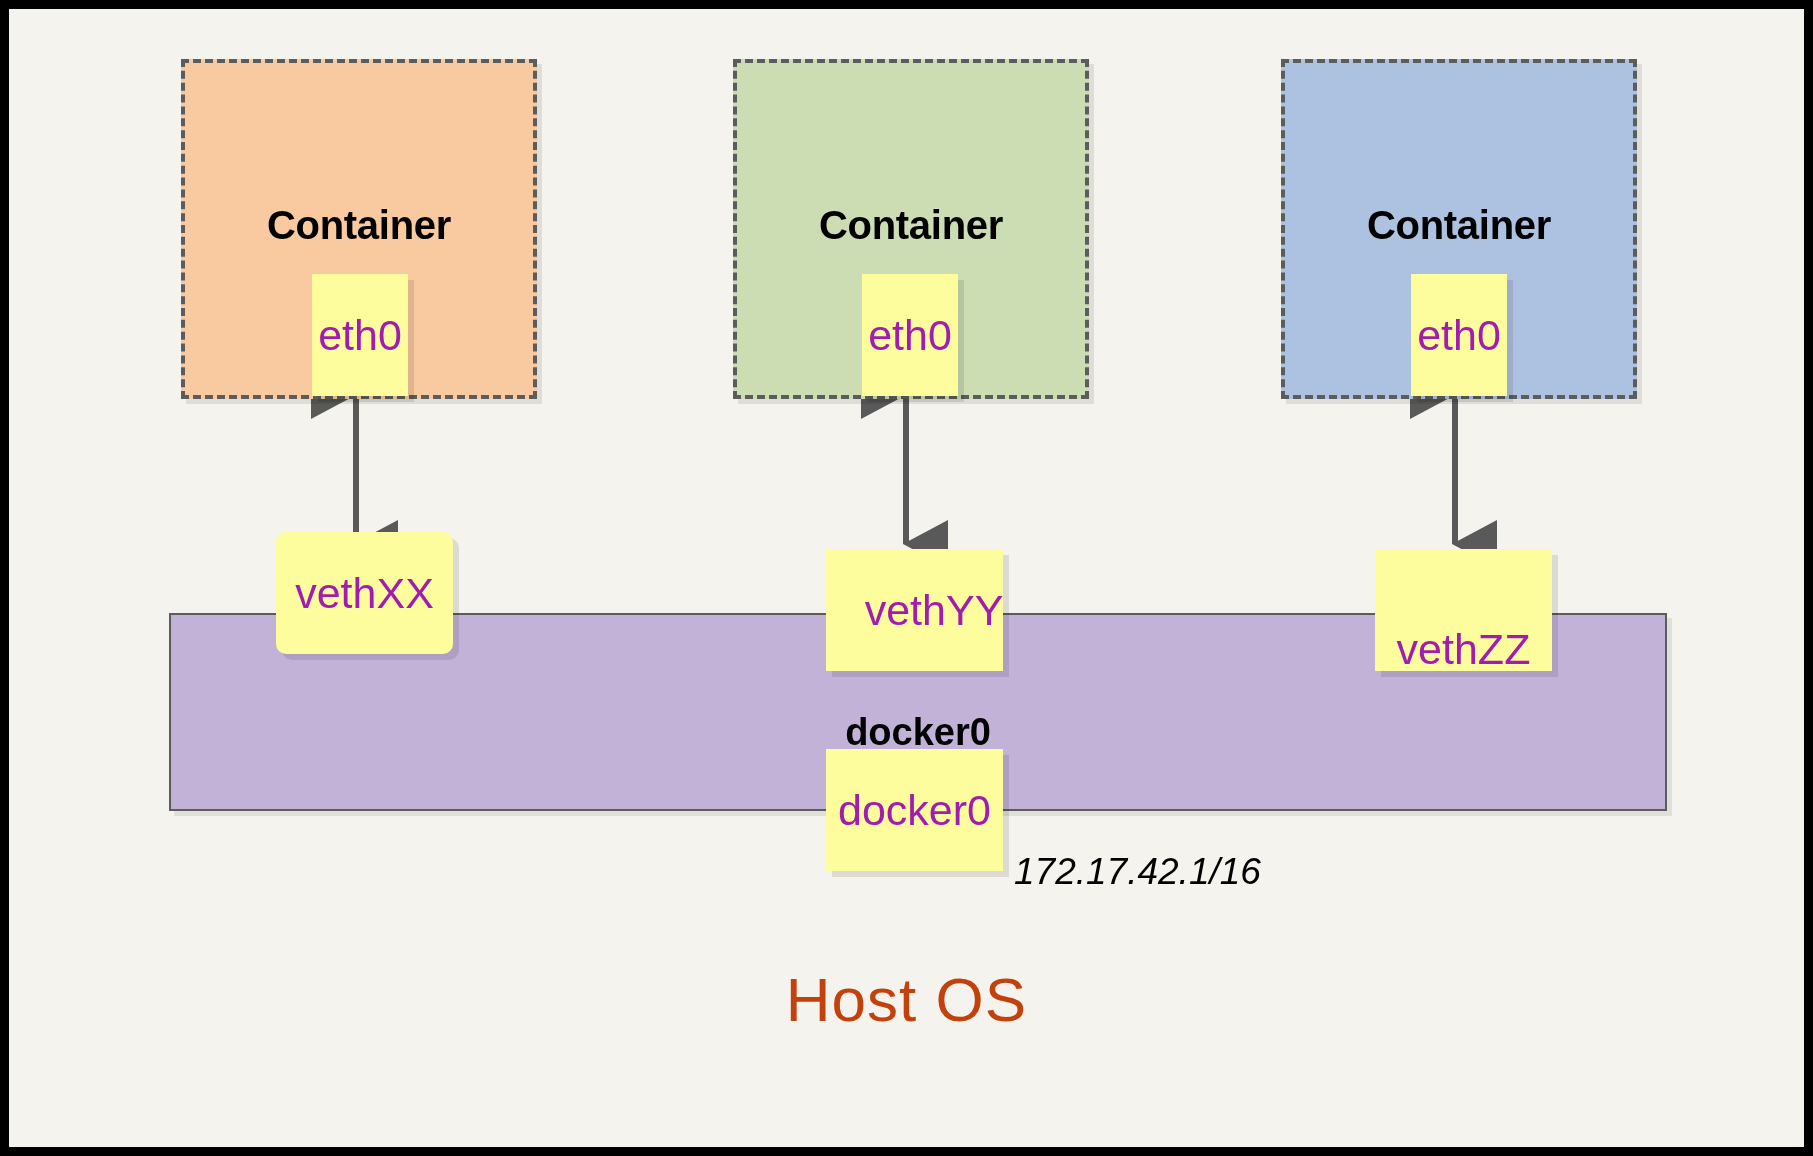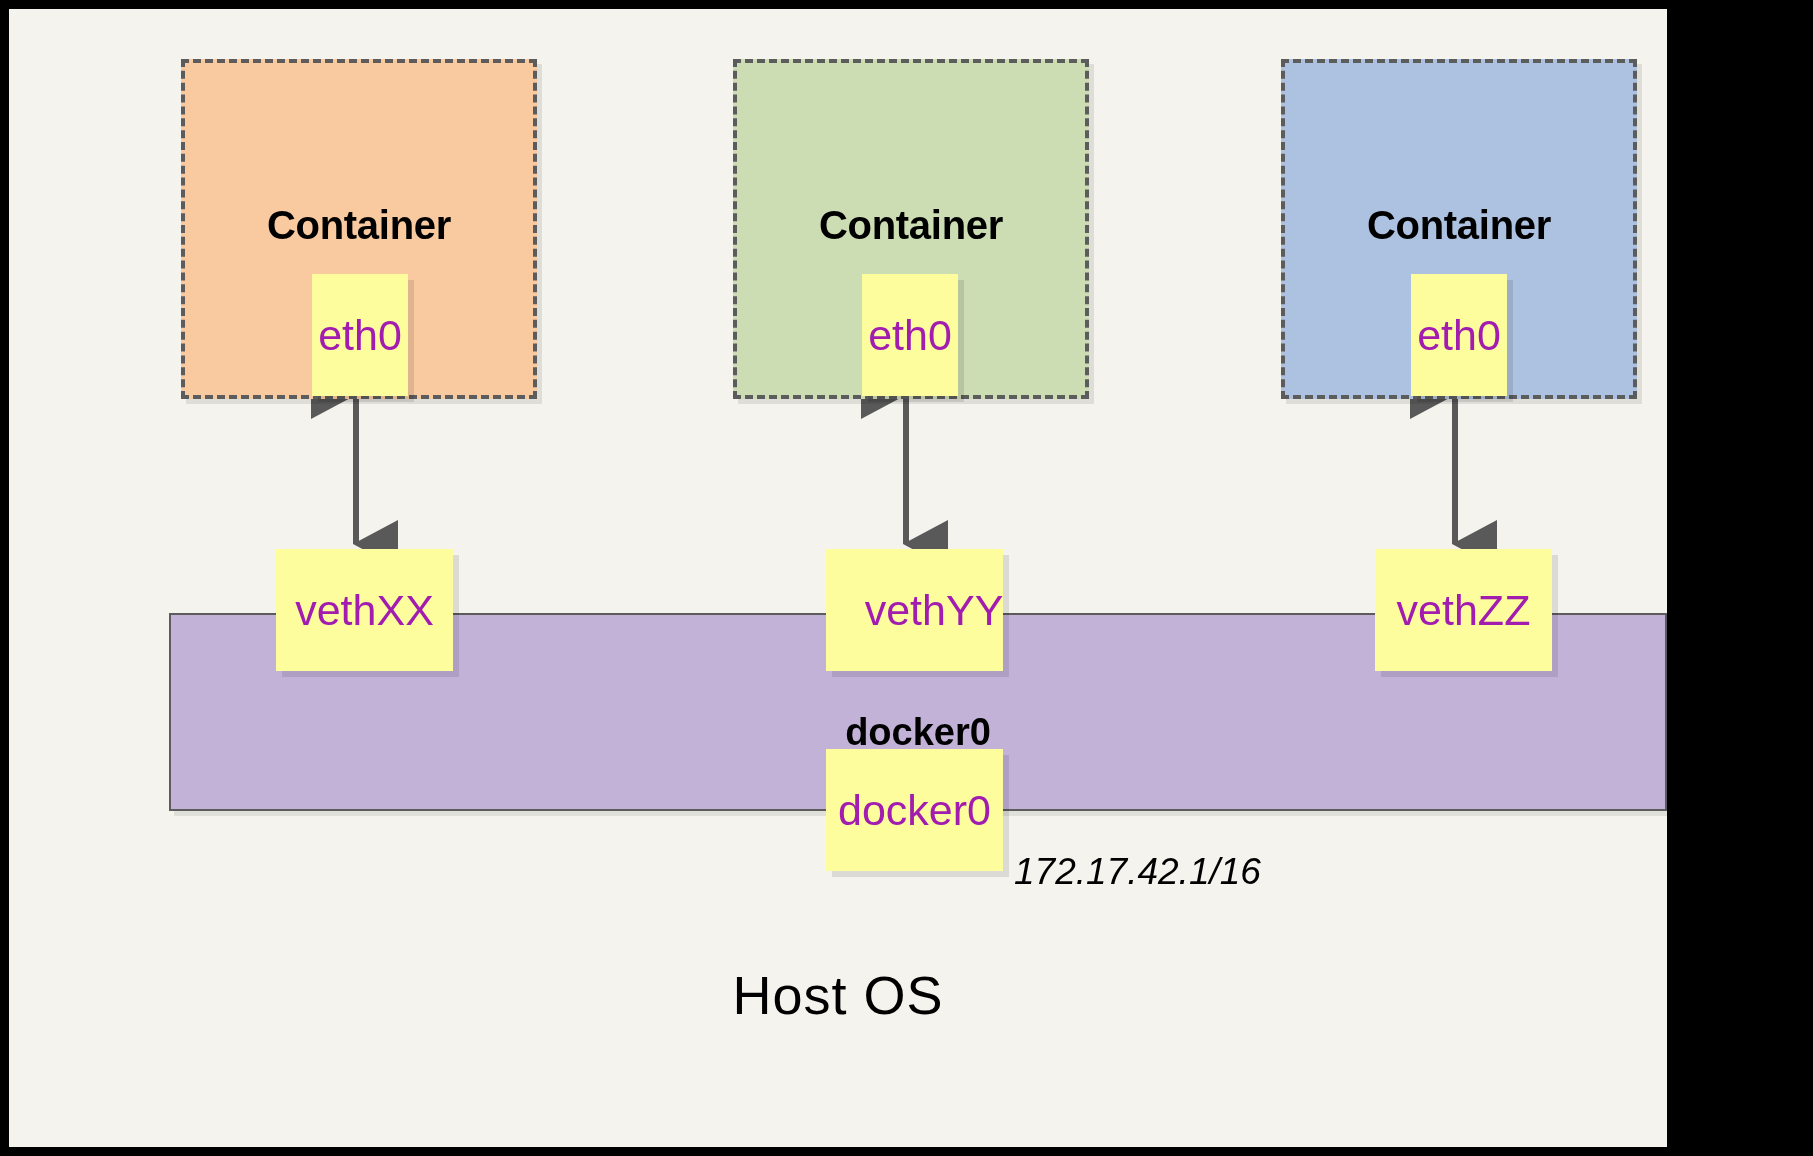--- a/index.html
+++ b/index.html
@@ -17,21 +17,21 @@
     height: 1156px;
     background: #000000;
     overflow: hidden;
   }
 
   
   #canvas {
     position: absolute;
     left: 9px;
     top: 9px;
-    width: 1658px;
+    width: 1795px;
     height: 1138px;
     background: #f4f3ee;
     overflow: hidden;
   }
 
   
   .container-box {
     position: absolute;
     border: 4px dashed #5c5c5c;
     box-sizing: border-box;
@@ -101,22 +101,22 @@
     font-size: 37px;
     color: #000000;
     white-space: nowrap;
     font-style: italic;
   }
   #host-os {
     position: absolute;
     left: 0;
     right: 0;
     text-align: center;
-    font-size: 54px;
-    color: #000000;
+    font-size: 62px;
+    color: #c2410c;
     font-weight: 300;
     letter-spacing: 1px;
   }
 </style>
 </head>
 <body>
 
 <div id="stage">
   <div id="canvas">
 
@@ -157,29 +157,29 @@
     </div>
 
     <div class="ybox" style="left:1402px; top:265px; width:96px; height:122px;">
       <span>eth0</span>
     </div>
 
     <div id="bridge" style="left:160px; top:604px; width:1498px; height:198px;">
       <div id="bridge-label">docker0</div>
     </div>
 
-    <div class="ybox" style="left:267px; top:540px; width:177px; height:122px;">
+    <div class="ybox" style="left:267px; top:523px; width:177px; height:122px;border-radius:10px;">
       <span>vethXX</span>
     </div>
 
     <div class="ybox" style="left:817px; top:540px; width:177px; height:122px;padding-left:39px;">
       <span>vethYY</span>
     </div>
 
-    <div class="ybox" style="left:1366px; top:540px; width:177px; height:122px;">
+    <div class="ybox" style="left:1366px; top:540px; width:177px; height:122px;align-items:flex-end;">
       <span>vethZZ</span>
     </div>
 
     <div class="ybox" style="left:817px; top:740px; width:177px; height:122px;">
       <span>docker0</span>
     </div>
 
     <div id="ip-label" style="left:1005px; top:842px;">172.17.42.1/16</div>
 
     <div id="host-os" style="top:955px;">Host OS</div>

